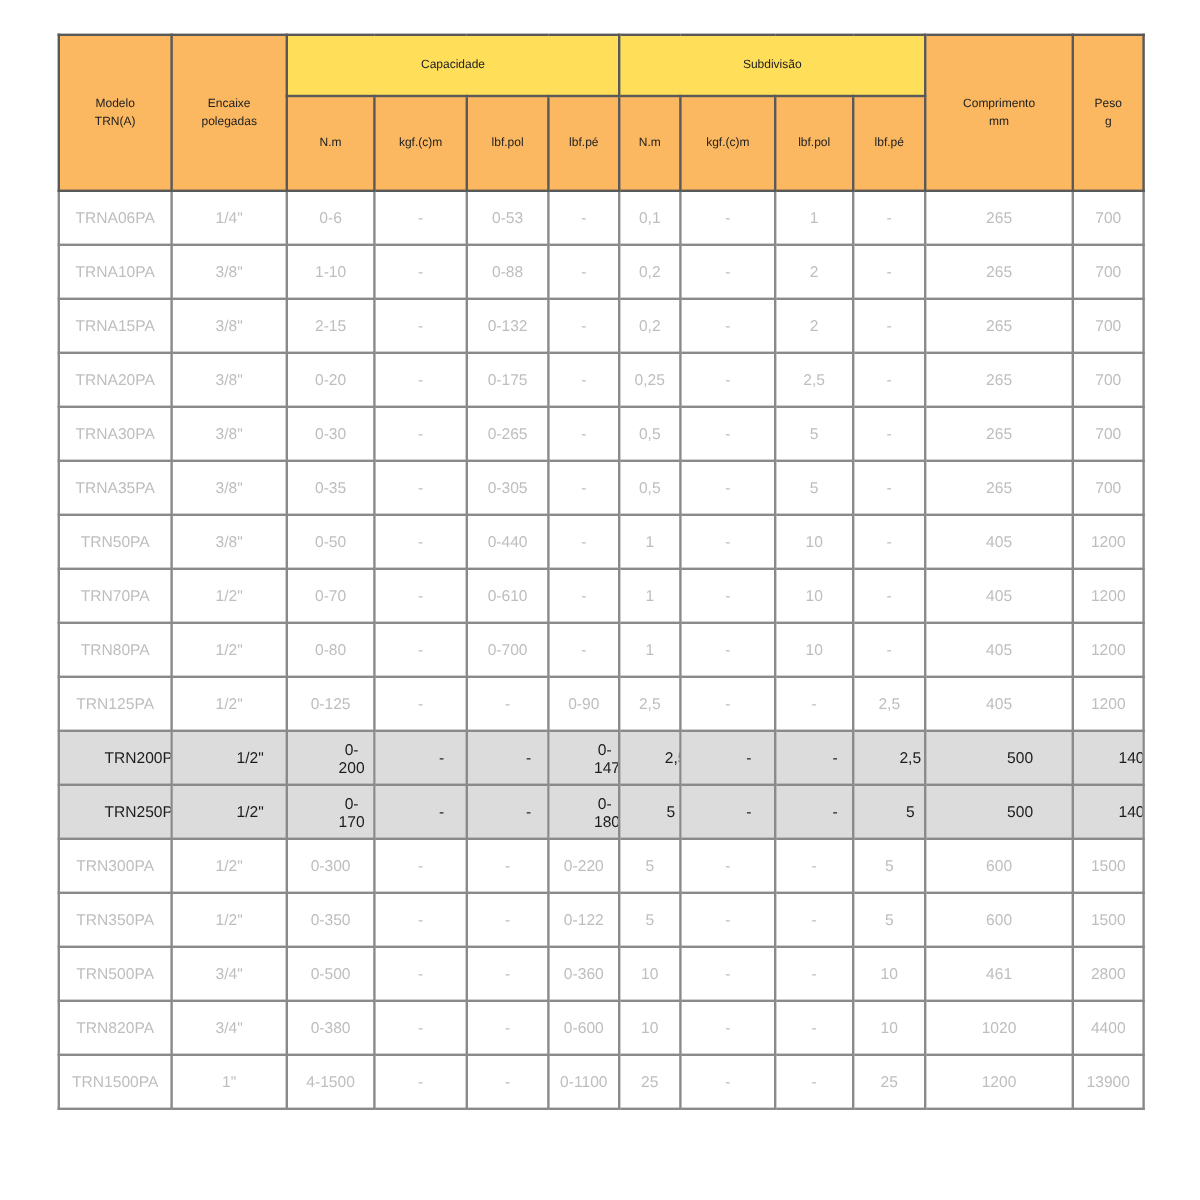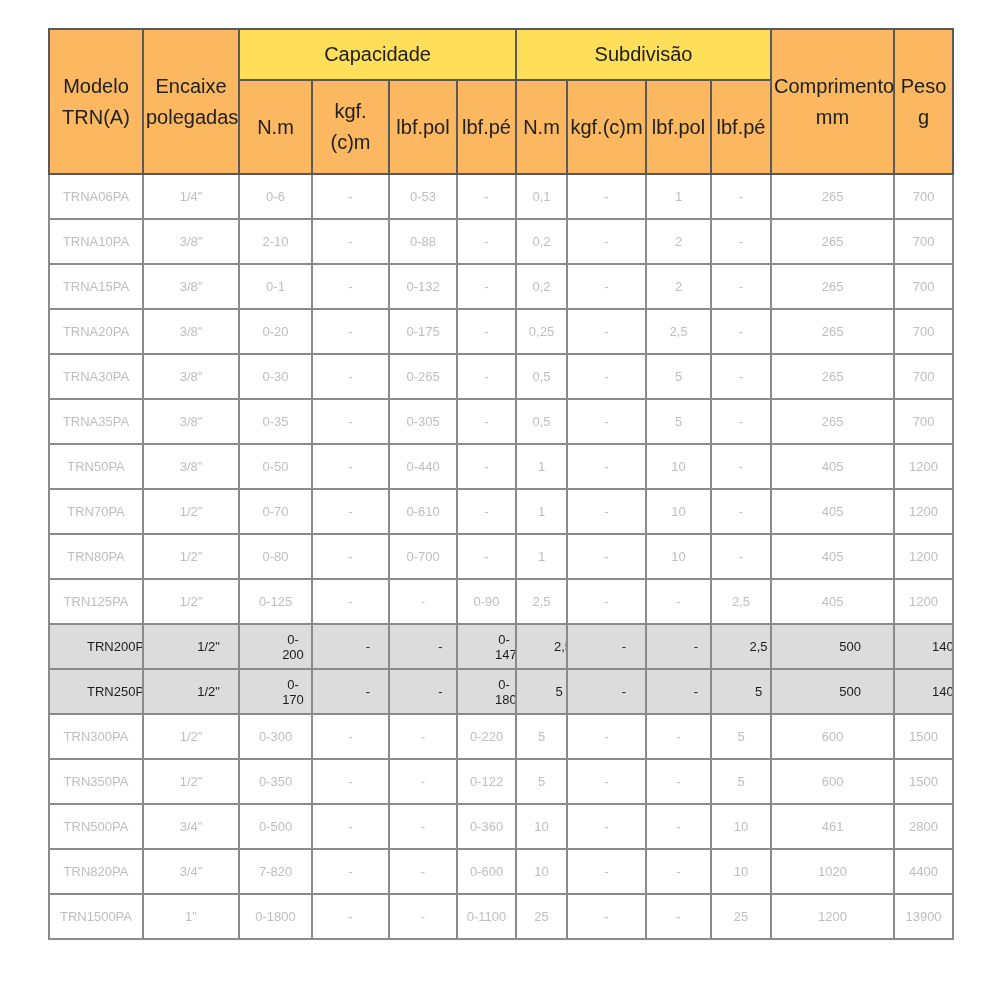--- a/index.html
+++ b/index.html
@@ -28,33 +28,33 @@
   table {
     width: 904px;
     table-layout: fixed;
     border-collapse: collapse;
     border: 2px solid var(--border-dark);
   }
   th {
     border: 2px solid var(--border-dark);
     color: var(--header-text);
     font-weight: 400;
-    font-size: 20px;
+    font-size: 10px;
     text-align: center;
     vertical-align: middle;
     background: var(--orange);
     line-height: 1.55;
     white-space: pre-line;
     padding: 2px;
   }
   th.group {
     background: var(--yellow);
     height: 51px;
   }
-  thead tr.units-row th { height: 94px; }
+  thead tr.units-row th { height: 79px; }
   td {
     border: 2px solid var(--border-light);
     height: 45px;
     text-align: center;
     vertical-align: middle;
     font-size: 13px;
     color: var(--row-text);
     background: #ffffff;
     padding: 2px;
     overflow: hidden;
@@ -119,35 +119,35 @@
           <td>0,1</td>
           <td>-</td>
           <td>1</td>
           <td>-</td>
           <td>265</td>
           <td>700</td>
         </tr>
         <tr>
           <td>TRNA10PA</td>
           <td>3/8"</td>
-          <td>2-10</td>
+          <td>1-10</td>
           <td>-</td>
           <td>0-88</td>
           <td>-</td>
           <td>0,2</td>
           <td>-</td>
           <td>2</td>
           <td>-</td>
           <td>265</td>
           <td>700</td>
         </tr>
         <tr>
           <td>TRNA15PA</td>
           <td>3/8"</td>
-          <td>0-1</td>
+          <td>2-15</td>
           <td>-</td>
           <td>0-132</td>
           <td>-</td>
           <td>0,2</td>
           <td>-</td>
           <td>2</td>
           <td>-</td>
           <td>265</td>
           <td>700</td>
         </tr>
@@ -315,35 +315,35 @@
           <td>10</td>
           <td>-</td>
           <td>-</td>
           <td>10</td>
           <td>461</td>
           <td>2800</td>
         </tr>
         <tr>
           <td>TRN820PA</td>
           <td>3/4"</td>
-          <td>7-820</td>
+          <td>0-380</td>
           <td>-</td>
           <td>-</td>
           <td>0-600</td>
           <td>10</td>
           <td>-</td>
           <td>-</td>
           <td>10</td>
           <td>1020</td>
           <td>4400</td>
         </tr>
         <tr>
           <td>TRN1500PA</td>
           <td>1"</td>
-          <td>0-1800</td>
+          <td>4-1500</td>
           <td>-</td>
           <td>-</td>
           <td>0-1100</td>
           <td>25</td>
           <td>-</td>
           <td>-</td>
           <td>25</td>
           <td>1200</td>
           <td>13900</td>
         </tr>

